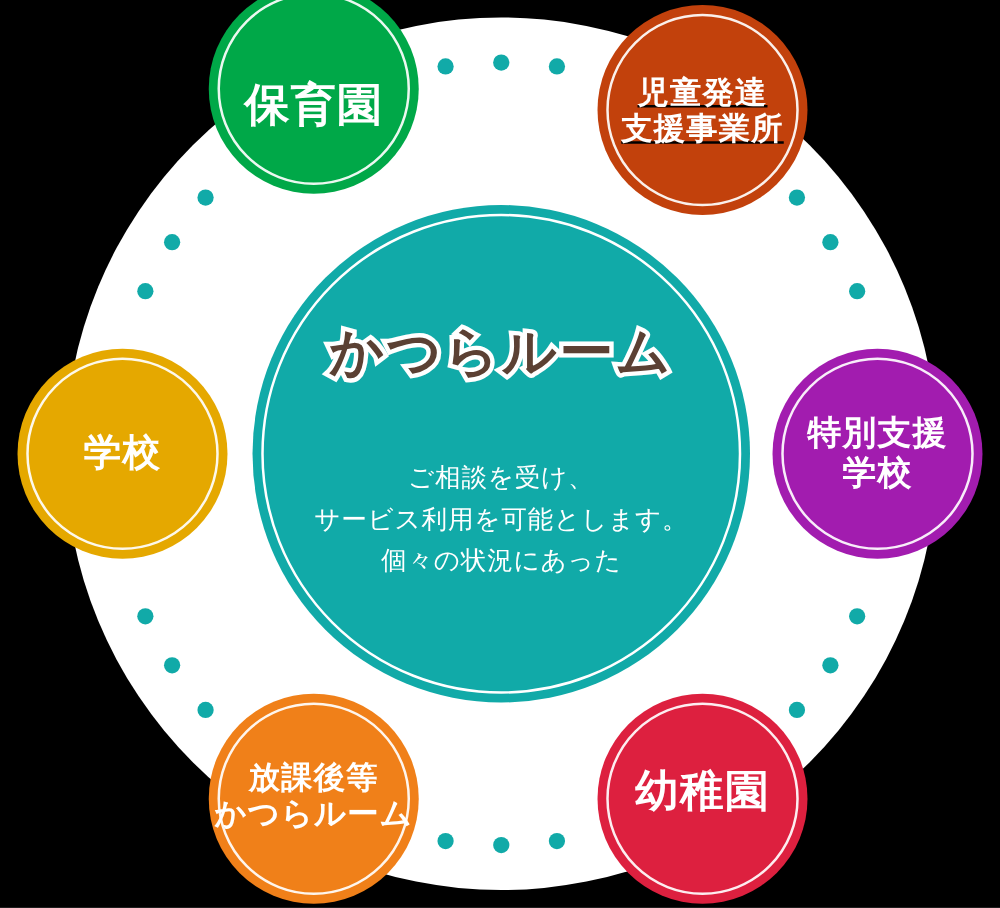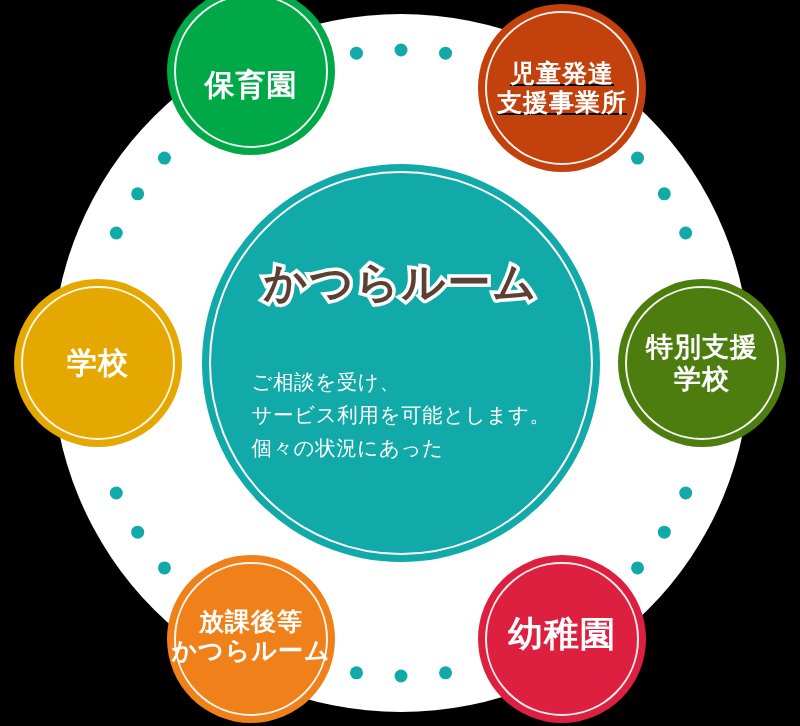--- a/index.html
+++ b/index.html
@@ -80,20 +80,21 @@
     -webkit-text-stroke: 7px #ffffff;
     paint-order: stroke fill;
     white-space: nowrap;
   }
   .center-body {
     position: relative;
     z-index: 2;
     color: #ffffff;
     font-size: 20.5px;
     line-height: 1.62;
+    text-align: center;
     letter-spacing: 0.6px;
     white-space: nowrap;
   }
   .center-body span { display: block; }
 
   
   .node {
     position: absolute;
     border-radius: 50%;
     box-sizing: border-box;
@@ -124,21 +125,21 @@
   }
 
   
   #node-hoikuen   { left: 167px; top: -13px;  width: 168px; height: 168px; }
   #node-jidou     { left: 478px; top: 4px;    width: 168px; height: 168px; }
   #node-tokubetsu { left: 618px; top: 279px;  width: 168px; height: 168px; }
   #node-gakkou    { left: 14px;  top: 279px;  width: 168px; height: 168px; }
   #node-housaku   { left: 167px; top: 555px;  width: 168px; height: 168px; }
   #node-youchien  { left: 478px; top: 555px;  width: 168px; height: 168px; }
 
-  #node-hoikuen   .node-label { font-size: 30px; margin-top: 28px; }
+  #node-hoikuen   .node-label { font-size: 36px; margin-top: 28px; }
   #node-jidou     .node-label { font-size: 25px; }
   #node-tokubetsu .node-label { font-size: 27px; }
   #node-gakkou    .node-label { font-size: 30px; }
   #node-housaku   .node-label { font-size: 25px; margin-top: -6px; }
   #node-youchien  .node-label { font-size: 35px; margin-top: -8px; }
 </style>
 </head>
 <body>
 
 <div id="stage">
@@ -179,21 +180,21 @@
 
   <div class="node" id="node-hoikuen" style="background: rgb(0, 168, 72);">
     <div class="node-label">保育園</div>
   </div>
 
   <div class="node" id="node-jidou" style="background: #c2410c; text-decoration: underline;">
     <div class="node-label">児童発達
 支援事業所</div>
   </div>
 
-  <div class="node" id="node-tokubetsu" style="background: #4d7c0f;">
+  <div class="node" id="node-tokubetsu" style="background: #a21caf;">
     <div class="node-label">特別支援
 学校</div>
   </div>
 
   <div class="node" id="node-gakkou" style="background: rgb(229, 168, 0);">
     <div class="node-label">学校</div>
   </div>
 
   <div class="node" id="node-housaku" style="background: rgb(240, 128, 25);">
     <div class="node-label">放課後等

